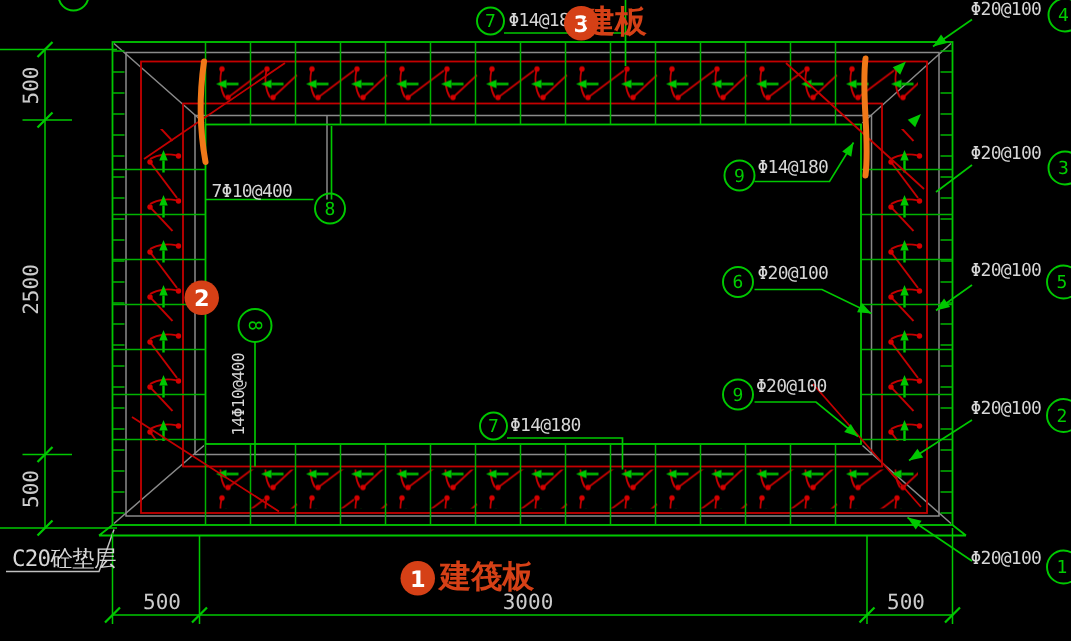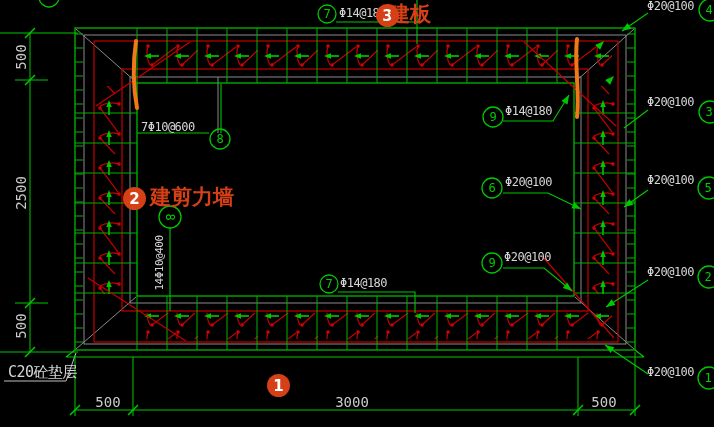--- a/index.html
+++ b/index.html
@@ -175,21 +175,21 @@
   </svg>
 
   <div class="dimv" style="left:21px;top:57px">500</div>
   <div class="dimv" style="left:21px;top:193px">2500</div>
   <div class="dimv" style="left:21px;top:326px">500</div>
   <div class="dim" style="left:108px;top:402px">500</div>
   <div class="dim" style="left:352px;top:402px">3000</div>
   <div class="dim" style="left:604px;top:402px">500</div>
 
   <div class="ct" style="left:339px;top:7px">Φ14@180</div>
-  <div class="ct" style="left:141px;top:121px">7Φ10@600</div>
+  <div class="ct" style="left:141px;top:121px">7Φ10@400</div>
   <div class="ct" style="left:340px;top:277px">Φ14@180</div>
   <div class="ct" style="left:505px;top:105px">Φ14@180</div>
   <div class="ct" style="left:505px;top:176px">Φ20@100</div>
   <div class="ct" style="left:504px;top:251px">Φ20@100</div>
   <div class="ct" style="left:647px;top:0px">Φ20@100</div>
   <div class="ct" style="left:647px;top:96px">Φ20@100</div>
   <div class="ct" style="left:647px;top:174px">Φ20@100</div>
   <div class="ct" style="left:647px;top:266px">Φ20@100</div>
   <div class="ct" style="left:647px;top:366px">Φ20@100</div>
   <div class="vt" style="left:159px;top:263px">14Φ10@400</div>
@@ -204,22 +204,22 @@
   <div class="bn" style="left:492px;top:263px">9</div>
   <div class="bn" style="left:709px;top:10px">4</div>
   <div class="bn" style="left:709px;top:112px">3</div>
   <div class="bn" style="left:708px;top:188px">5</div>
   <div class="bn" style="left:708px;top:277px">2</div>
   <div class="bn" style="left:708px;top:378px">1</div>
 
   <div class="badge" style="left:267px;top:374px">
       <span>1</span>
     </div>
+  <div class="blabel" style="left:293px;top:373px">建筏板</div>
   <div class="badge" style="left:123px;top:187px">
       <span>2</span>
     </div>
-  <div class="blabel" style="left:150px;top:186px">建剪力墙</div>
   <div class="badge" style="left:376px;top:4px">
       <span>3</span>
     </div>
   <div class="blabel" style="left:389px;top:3px">建板</div>
 
 </div>
 
 </body></html>

